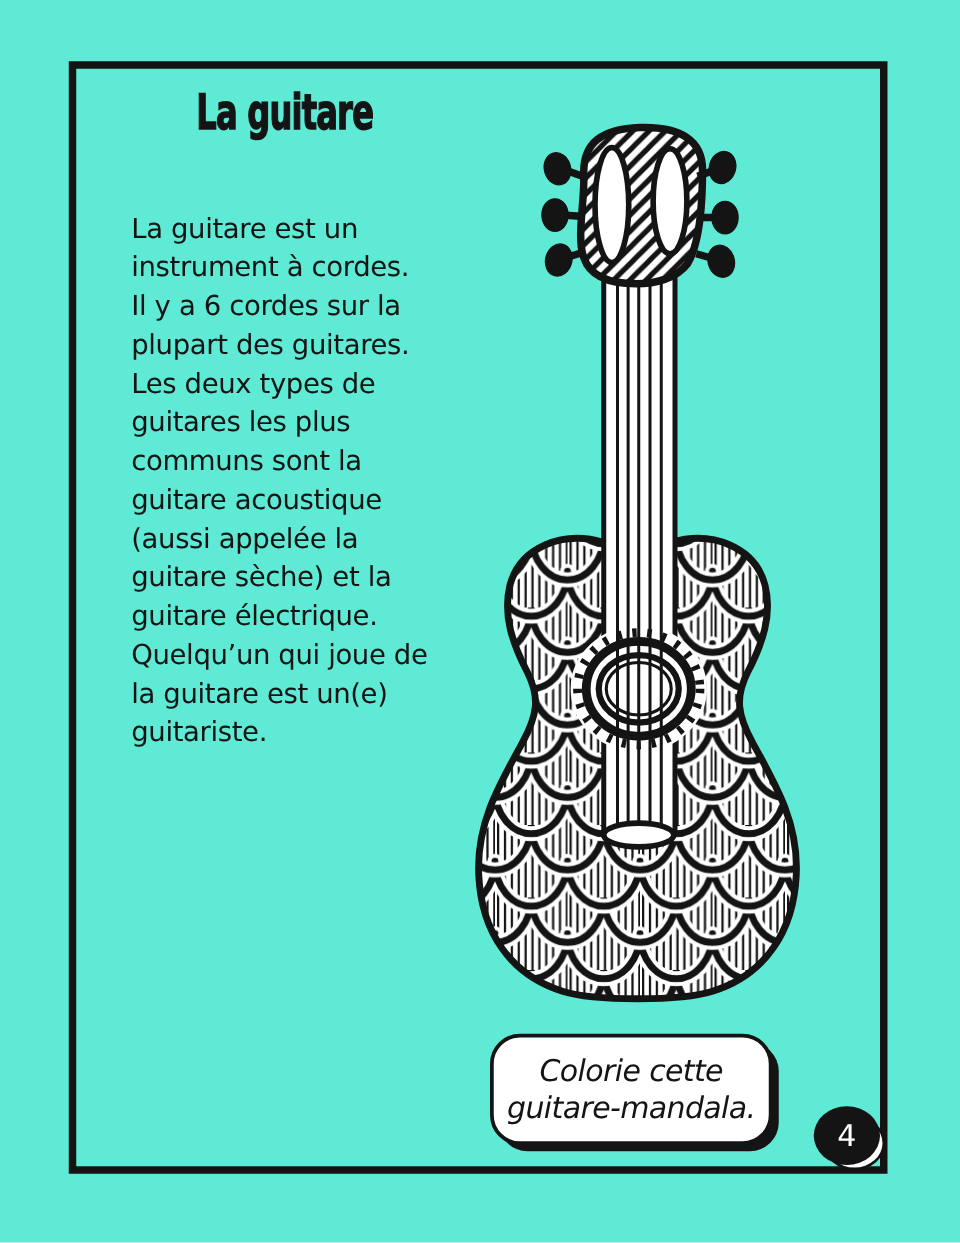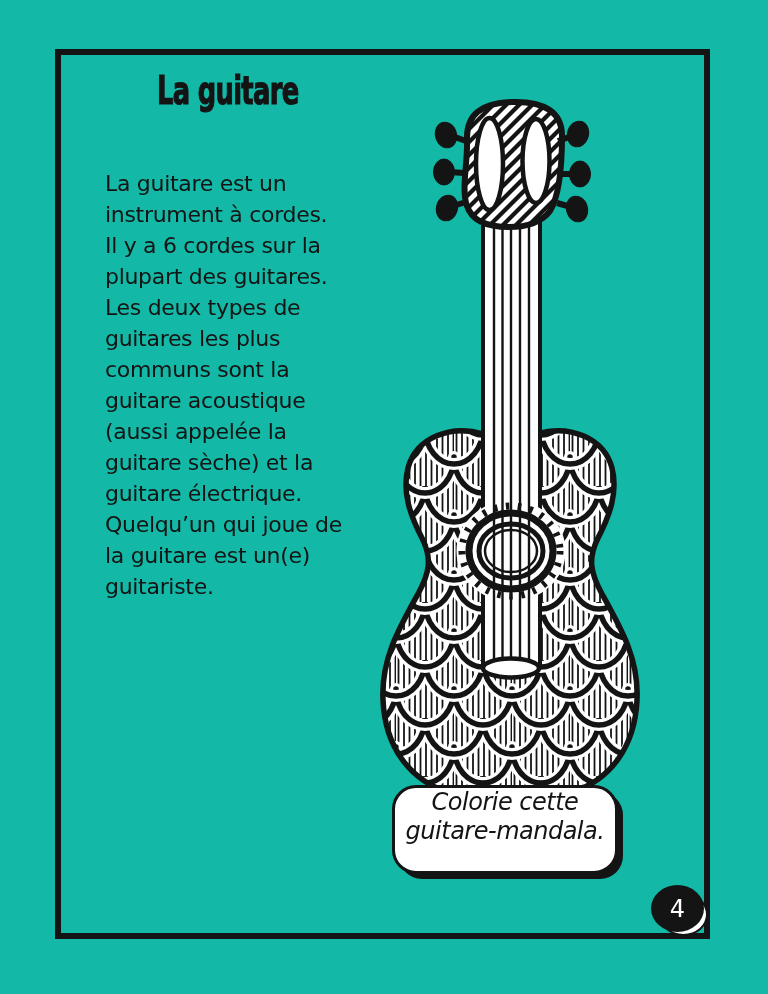--- a/index.html
+++ b/index.html
@@ -1,17 +1,17 @@
 <!DOCTYPE html>
 <html><head>
 <meta charset="utf-8">
 <style>
   html,body{margin:0;padding:0;background:#ffffff;}
   #page{
-    position:relative;width:768px;height:994px;background:#14b8a6;overflow:hidden;
+    position:relative;width:768px;height:994px;background:#5eead4;overflow:hidden;
     font-family:"DejaVu Sans","Liberation Sans",sans-serif;color:#141414;
   }
   .frame{
     position:absolute;left:55px;top:49px;width:655px;height:890px;
     box-sizing:border-box;border:6px solid #141414;background:transparent;
   }
   .title{
     position:absolute;left:157px;top:68px;margin:0;
     font-size:39px;font-weight:700;letter-spacing:-1px;color:#141414;
     transform:scaleX(0.66);transform-origin:left top;
@@ -19,24 +19,24 @@
   }
   .para{
     position:absolute;margin:2px;left:103px;
     font-size:22px;line-height:31px;letter-spacing:-0.3px;
     white-space:nowrap;color:#141414;
   }
   .p1{top:166px;}
   .p2{top:670px;}
   .guitar{position:absolute;left:380px;top:95px;width:262px;height:712px;}
   .caption{
-    position:absolute;left:392px;top:785px;width:226px;height:89px;
+    position:absolute;left:392px;top:827px;width:226px;height:89px;
     box-sizing:border-box;border:3.5px solid #141414;border-radius:24px;
     background:#ffffff;box-shadow:6px 6px 0 -1px #141414;
-    display:flex;justify-content:center;text-align:center;
+    display:flex;align-items:center;justify-content:center;text-align:center;
   }
   .caption span{
     font-style:italic;font-size:24px;line-height:29px;letter-spacing:-0.5px;
     white-space:nowrap;
   }
   .badge-ring{
     position:absolute;left:659px;top:893px;width:49px;height:43px;
     box-sizing:border-box;border:2.5px solid #141414;border-radius:50%;
     background:#ffffff;
   }

